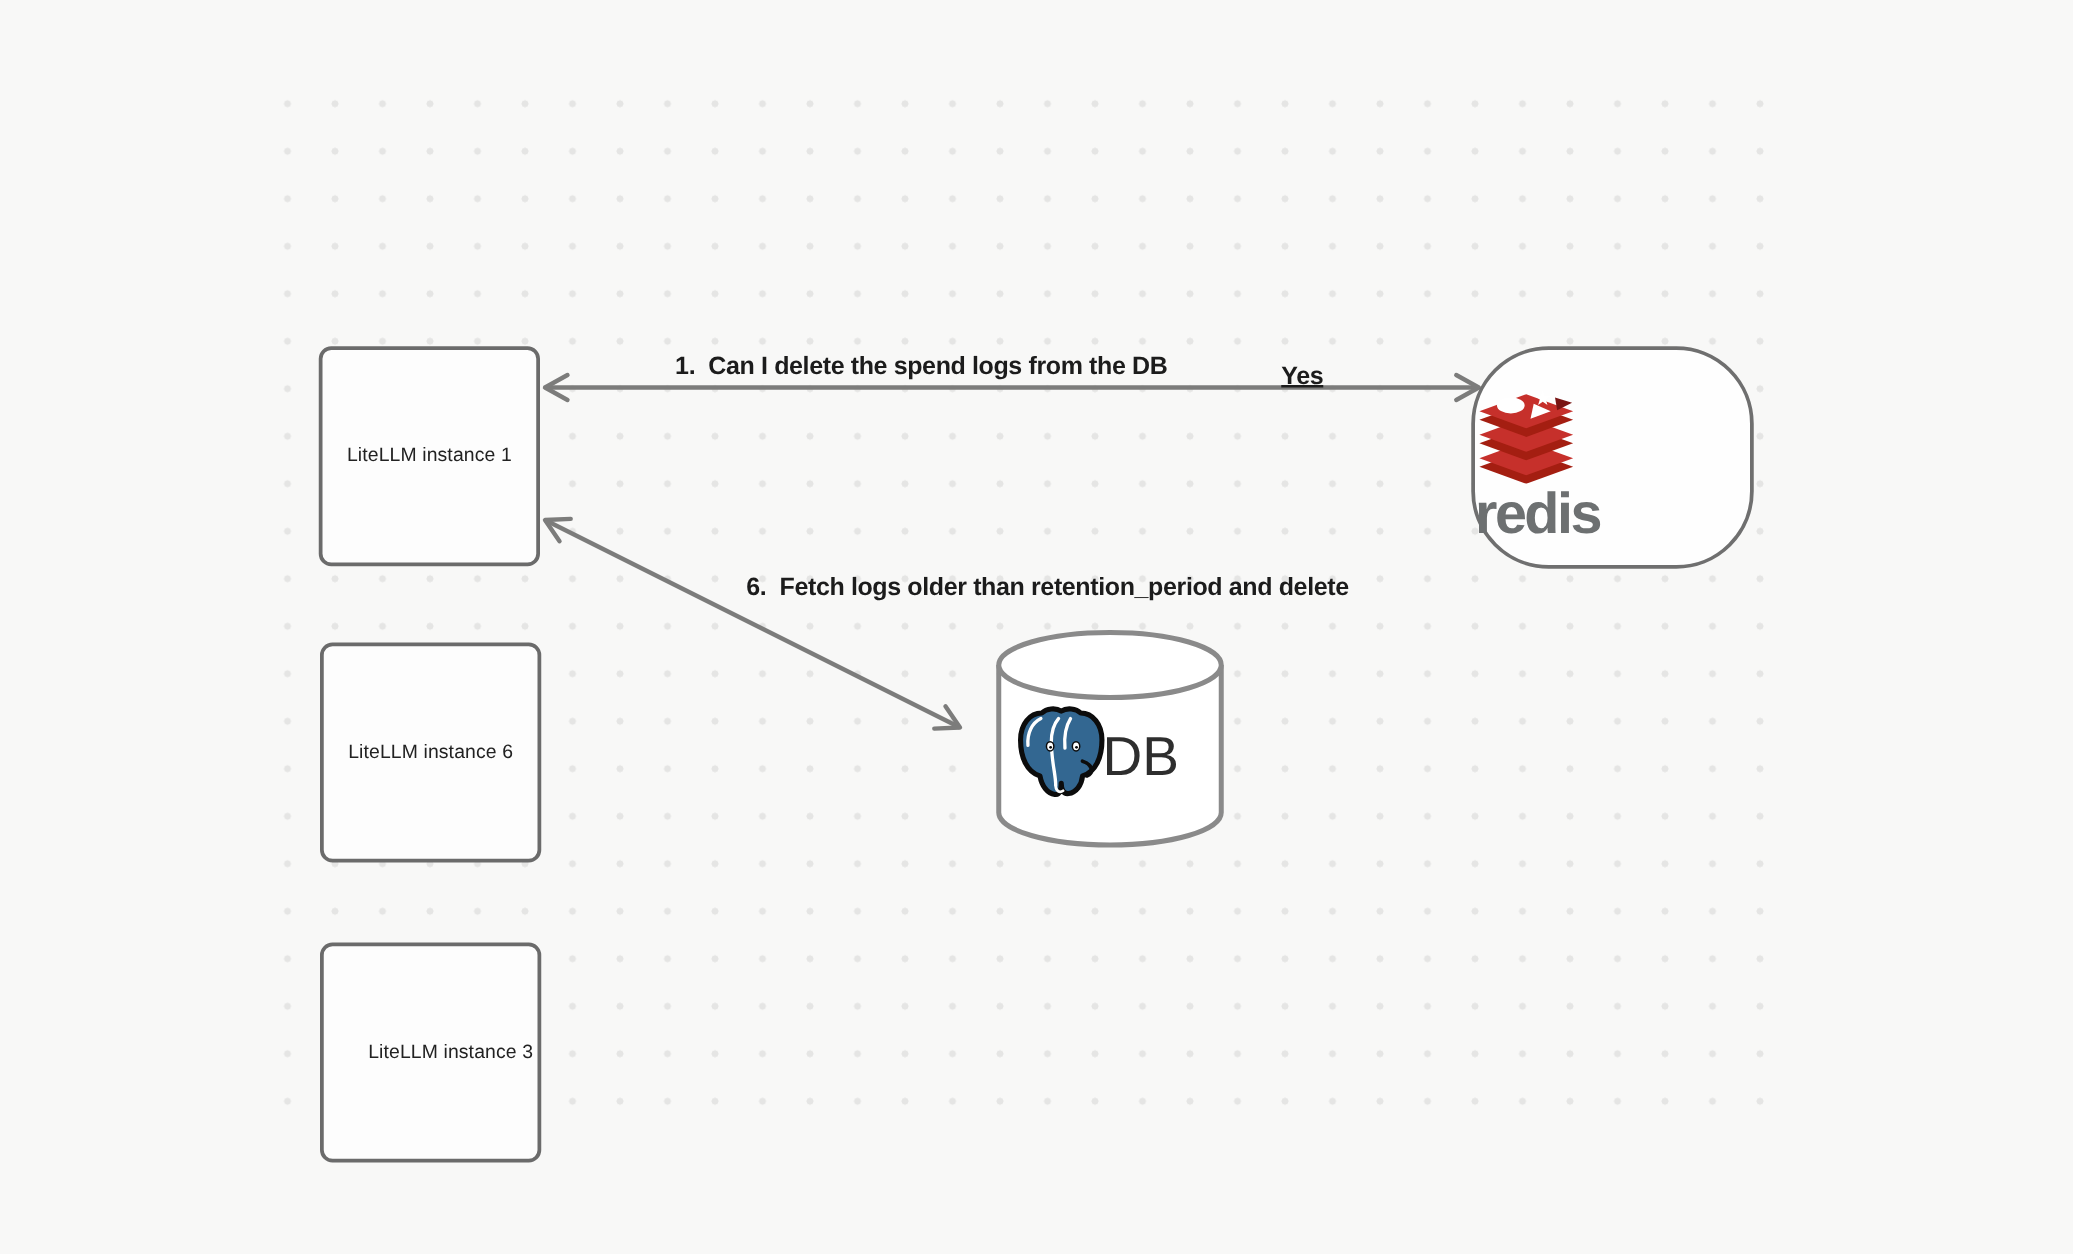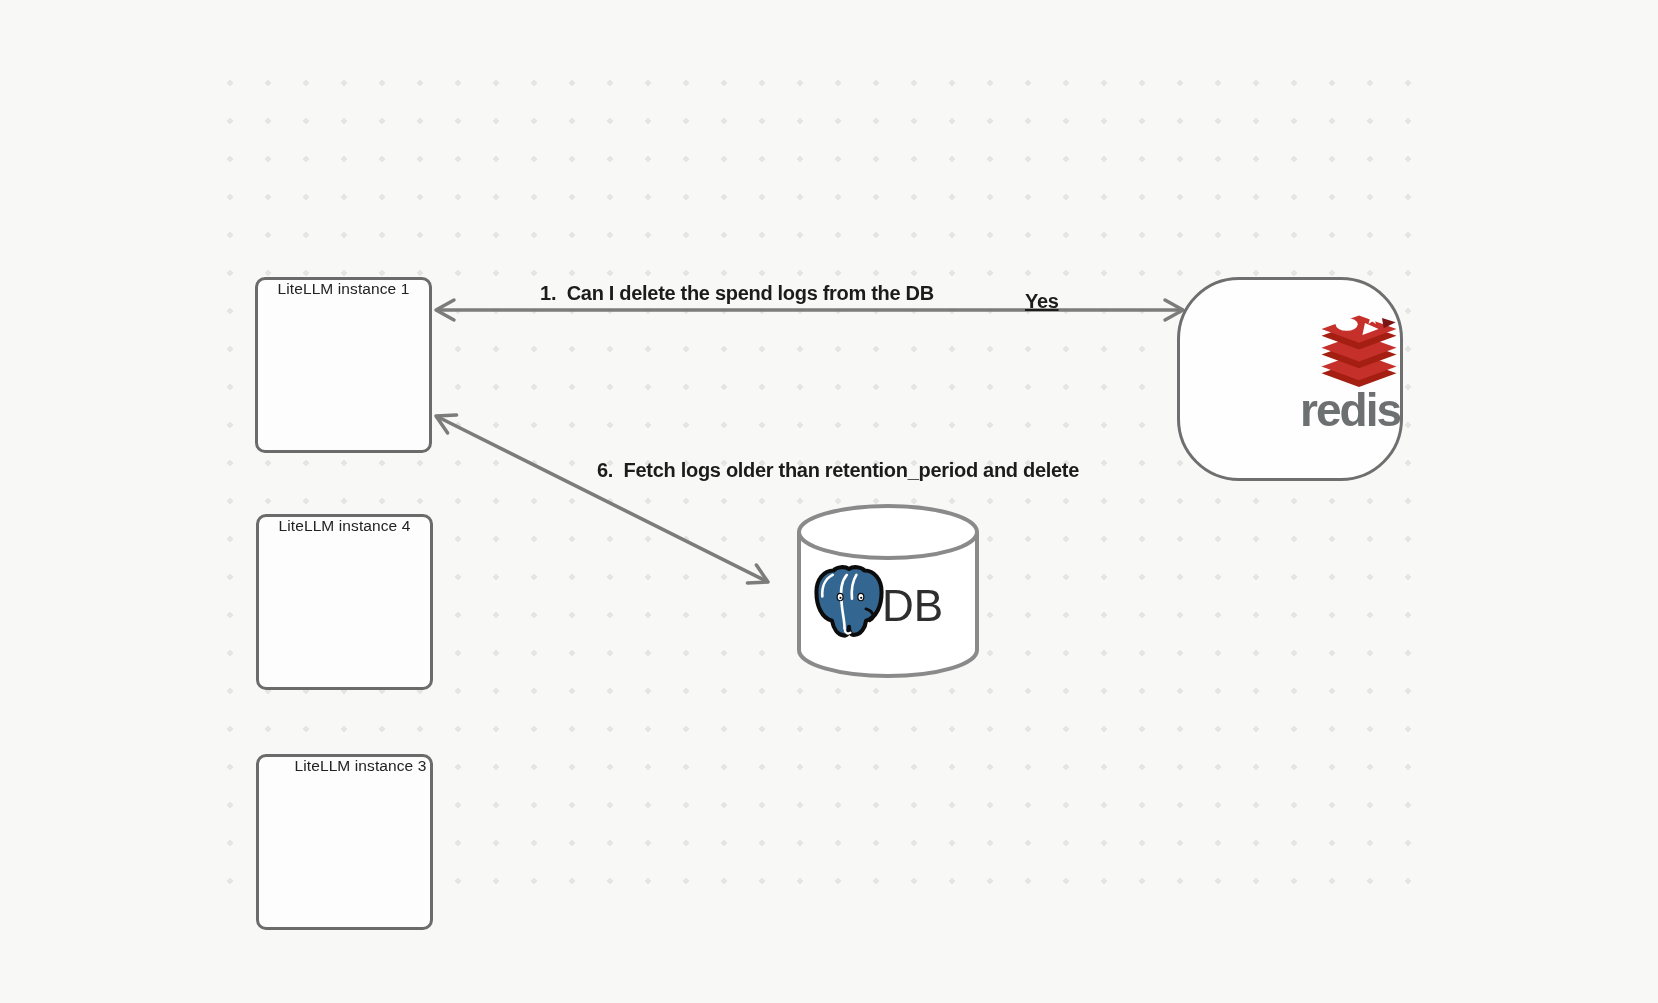--- a/index.html
+++ b/index.html
@@ -12,33 +12,33 @@
   .dot-grid{
     position:absolute;left:211px;top:64px;width:1220px;height:840px;
     background-image:radial-gradient(circle,#e5e5e4 2.7px,transparent 2.9px);
     background-size:38px 38px;background-position:0 0;
     pointer-events:none;
   }
   .inst-box{
     position:absolute;left:256px;width:177px;height:176px;
     background:#fdfdfd;border:3.5px solid #6b6b6b;border-radius:10px;
     box-sizing:border-box;
-    display:flex;align-items:flex-start;justify-content:center;
+    display:flex;align-items:center;justify-content:center;
   }
   .inst-box .lbl{
     font-size:15.5px;color:#222;letter-spacing:.1px;text-align:center;
   }
   #box1{top:277px;left:255px;}
   #box2{top:514px;}
   #box3{top:754px;padding-left:32px;}
   .redis-node{
-    position:absolute;left:1177px;top:277px;width:226px;height:204px;
+    position:absolute;left:1177px;top:277px;width:226px;height:178px;
     background:#fefefe;border:3.5px solid #6f6f6f;border-radius:62px;
     box-sizing:border-box;
-    display:flex;flex-direction:column;align-items:flex-end;
+    display:flex;flex-direction:column;align-items:flex-start;
   }
   .redis-word{
     font-size:46px;font-weight:bold;color:#6d7071;letter-spacing:-2px;
     line-height:1;margin-top:0px;
   }
   .edge-label{
     position:absolute;font-weight:bold;font-size:20px;color:#1c1c1c;
     letter-spacing:-0.3px;white-space:pre;line-height:1.15;
   }
   .centered{transform:translateX(-50%);}
@@ -62,21 +62,21 @@
     </marker>
   </defs>
   <line x1="436" y1="310" x2="1183" y2="310" stroke="#7c7c7b" stroke-width="3.6" marker-start="url(#oh)" marker-end="url(#oh)"></line>
   <line x1="436" y1="416" x2="768" y2="582" stroke="#7c7c7b" stroke-width="3.6" marker-start="url(#oh)" marker-end="url(#oh)"></line>
 </svg>
 
 <div class="inst-box" id="box1">
   <span class="lbl">LiteLLM instance 1</span>
 </div>
 <div class="inst-box" id="box2">
-  <span class="lbl">LiteLLM instance 4</span>
+  <span class="lbl">LiteLLM instance 6</span>
 </div>
 <div class="inst-box" id="box3">
   <span class="lbl">LiteLLM instance 3</span>
 </div>
 
 <div class="redis-node">
   <svg width="82" height="75" viewBox="0 0 96 88" style="margin-top:32px">
 
     <polygon points="48,56 92,72 48,88 4,72" fill="#A41E11"></polygon>
     <polygon points="48,48 92,64 48,80 4,64" fill="#C6302B"></polygon>

